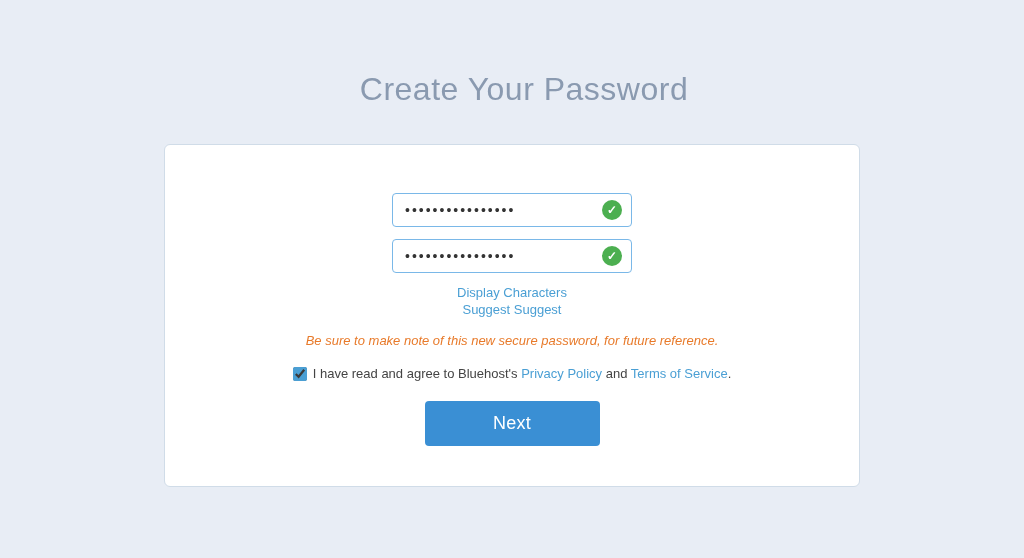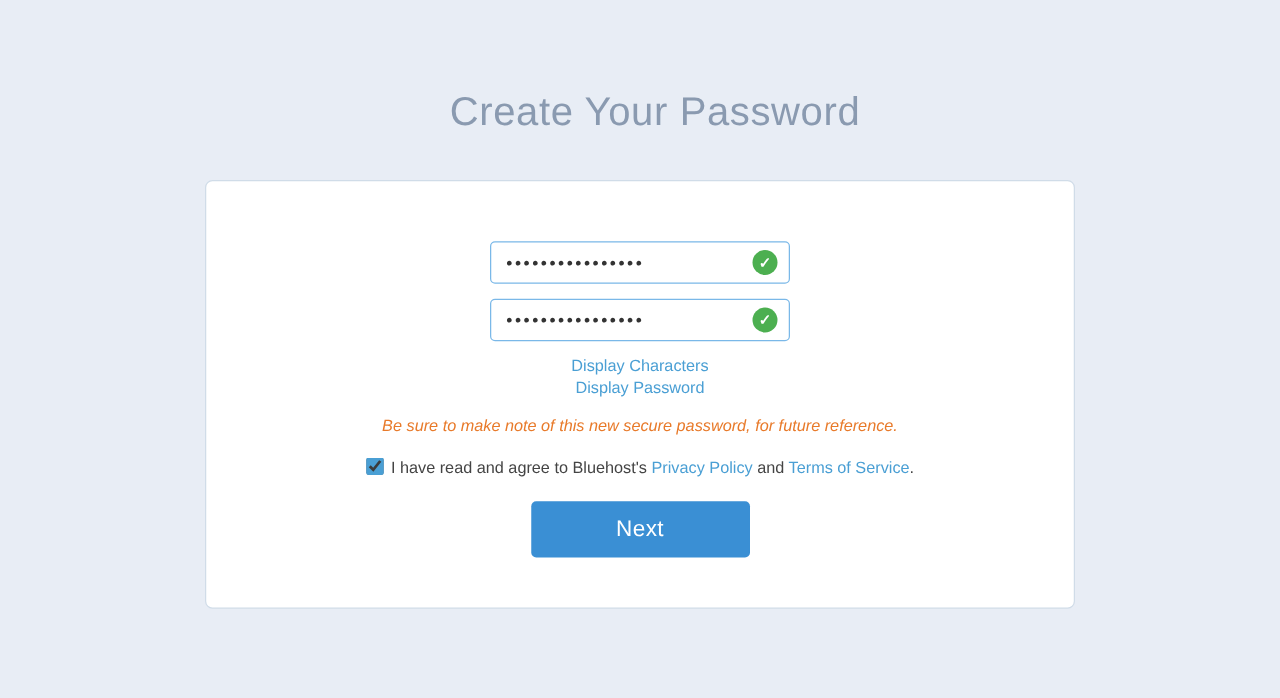--- a/index.html
+++ b/index.html
@@ -95,21 +95,21 @@
     .warning-text {
       color: #e87a2a;
       font-size: 13px;
       font-style: italic;
       margin-bottom: 18px;
       text-align: left;
     }
 
     .agreement-row {
       display: flex;
-      align-items: flex-start;
+      align-items: center;
       gap: 6px;
       margin-bottom: 20px;
       font-size: 13px;
       color: #444;
     }
 
     .agreement-row input[type="checkbox"] {
       width: 14px;
       height: 14px;
       accent-color: #4a9fd4;
@@ -152,21 +152,21 @@
     <div class="check-icon"></div>
   </div>
 
   <div class="input-wrapper">
     <input class="password-input" type="password" value="passwordpassword" style="">
     <div class="check-icon"></div>
   </div>
 
   <div class="links-row">
     <a class="link" href="#">Display Characters</a>
-    <a class="link" href="#">Display Password</a>
+    <a class="link" href="#">Suggest Suggest</a>
   </div>
 
   <p class="warning-text">Be sure to make note of this new secure password, for future reference.</p>
 
   <div class="agreement-row">
     <input type="checkbox" checked="" style="">
     <span class="agreement-text">
       <span>I have read and agree to Bluehost's</span>
       <a class="agreement-link" href="#"> <span>Privacy Policy</span></a>
       <span>and</span>

